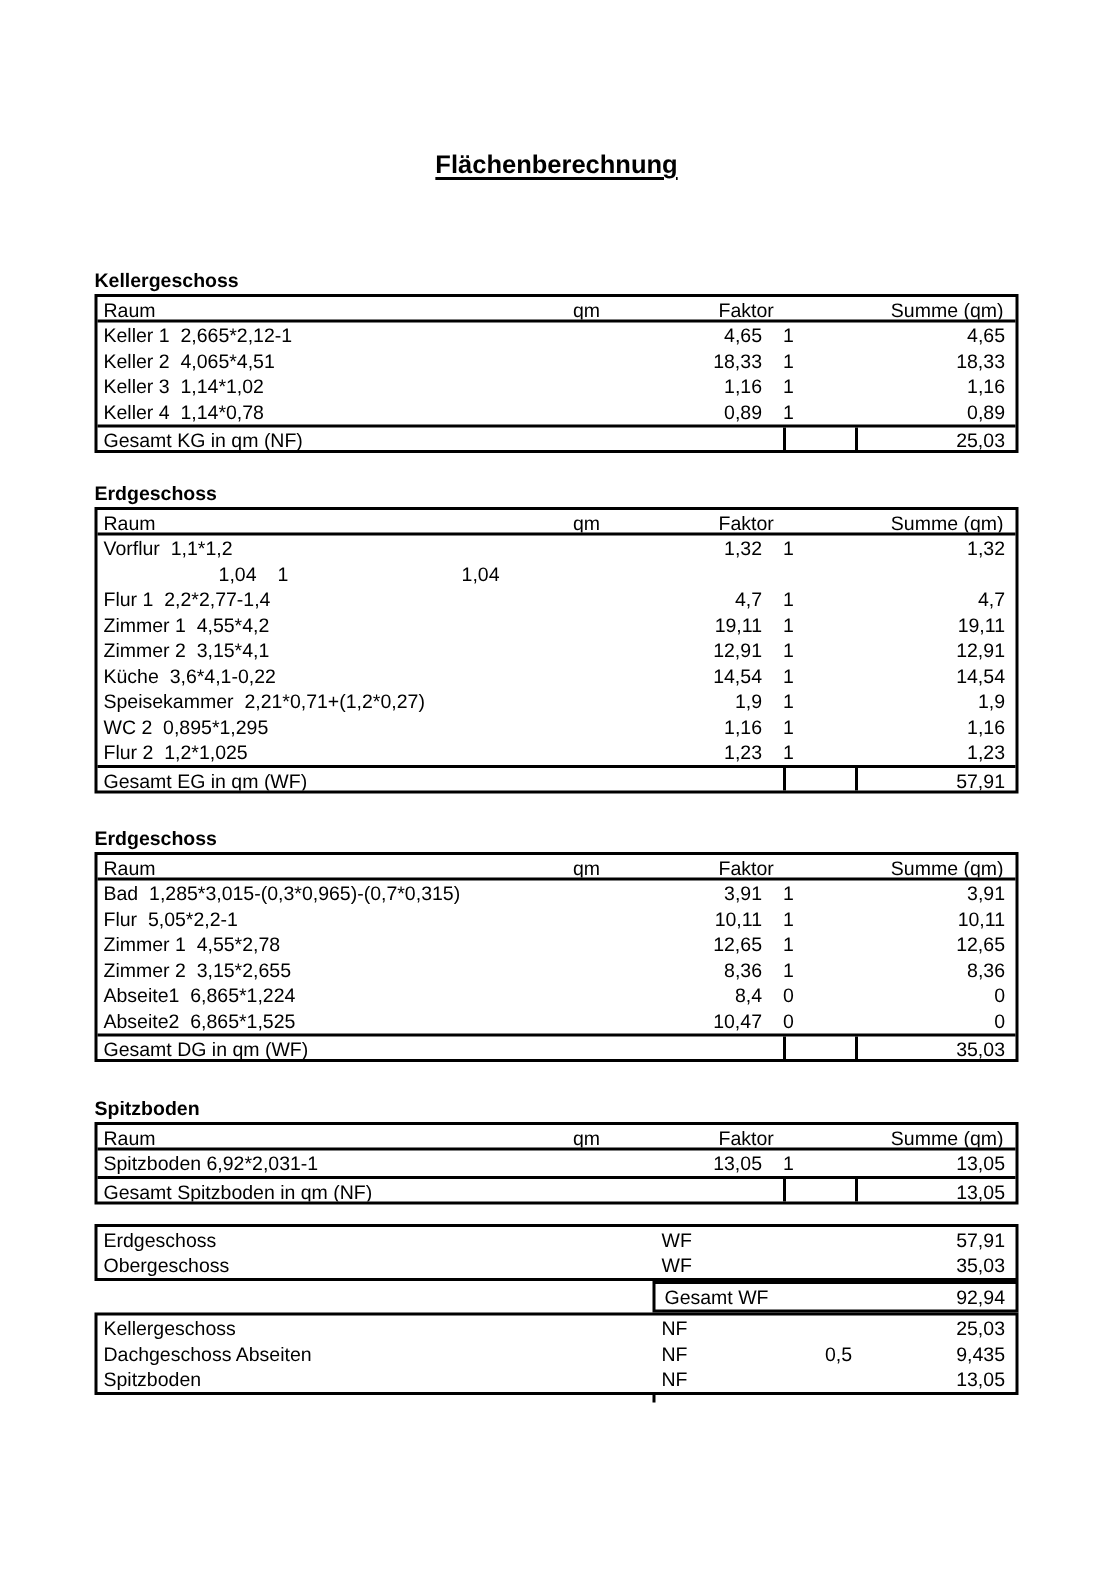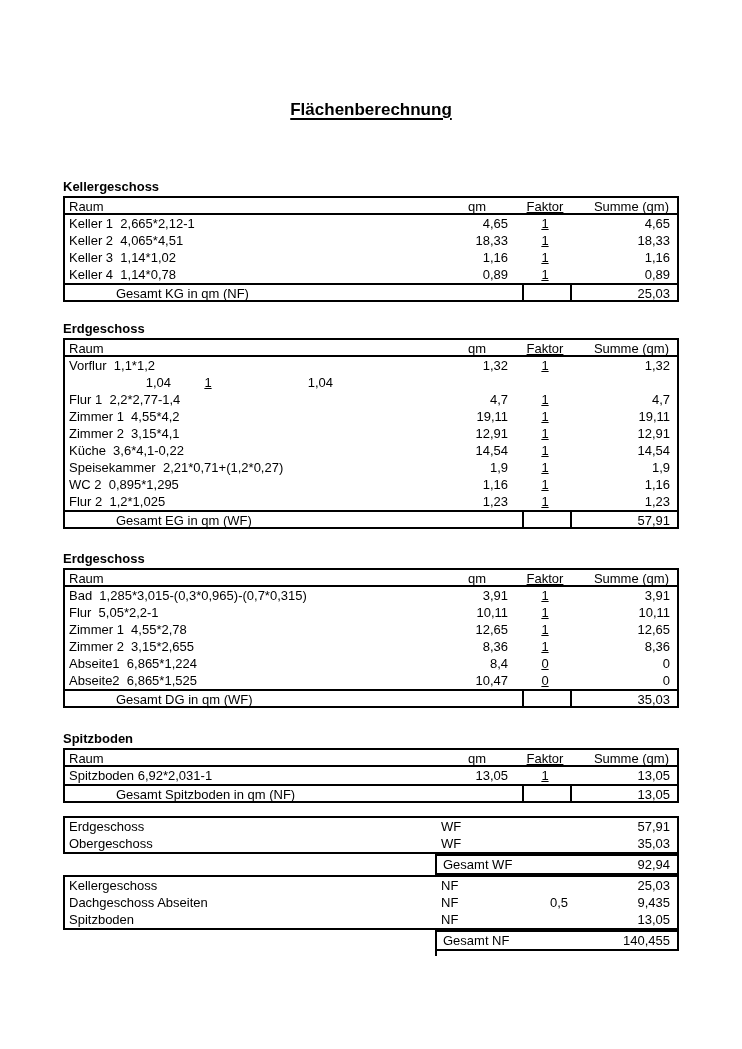--- a/index.html
+++ b/index.html
@@ -21,31 +21,31 @@
   .content { margin-left: 63px; width: 616px; }
 
   .section-label { font-weight: bold; line-height: 14px; margin-bottom: 2px; }
   .ml-first { margin-top: 60px; }
   .ml-eg { margin-top: 20px; }
   .ml-dg { margin-top: 23px; }
   .ml-sb { margin-top: 24px; }
 
   .table { border: 2px solid #000; width: 616px; }
   .tr { display: flex; height: 17px; line-height: 17px; white-space: pre; }
-  .tr.head { border-bottom: 2px solid #000; }
+  .tr.head { border-bottom: 2px solid #000; gap: 43px; }
   .tr.total { border-top: 2px solid #000; }
 
   .td { overflow: hidden; }
   .raum   { flex: 1; padding-left: 4px; text-align: left; }
   .qm     { width: 120px; text-align: right; padding-right: 14px; }
-  .faktor { width: 50px;  text-align: center; padding-right: 4px; text-decoration: underline; }
+  .faktor { width: 50px;  text-align: left; padding-right: 4px; }
   .summe  { width: 105px; text-align: right; padding-right: 7px; }
   .th-qm    { padding-right: 36px; }
   .th-summe { padding-right: 8px; }
-  .total-label { flex: 1; padding-left: 4px; margin-left: 47px; }
+  .total-label { flex: 1; padding-left: 4px; }
   .faktor-box { width: 50px; border-left: 2px solid #000; border-right: 2px solid #000; }
 
   .summary { margin-top: 13px; }
   .sum-box { border: 2px solid #000; width: 616px; }
   .sum-row { display: flex; height: 17px; line-height: 17px; white-space: pre; }
   .sum-name   { width: 370px; padding-left: 4px; overflow: hidden; }
   .sum-label  { width: 87px;  padding-left: 6px; overflow: hidden; }
   .sum-faktor { width: 50px;  text-align: right; padding-right: 4px; }
   .sum-value  { width: 105px; text-align: right; padding-right: 7px; }
   .sum-total-box {
@@ -276,21 +276,17 @@
           <div class="sum-faktor">0,5</div>
           <div class="sum-value">9,435</div>
         </div>
         <div class="sum-row">
           <div class="sum-name">Spitzboden</div>
           <div class="sum-label">NF</div>
           <div class="sum-faktor"></div>
           <div class="sum-value">13,05</div>
         </div>
       </div>
-      <div class="sum-total-box">
-        <div class="sum-total-label">Gesamt NF</div>
-        <div class="sum-total-value">140,455</div>
-      </div>
       <div class="stub"></div>
     </div>
 
   </div>
 </div>
 
 </body></html>

